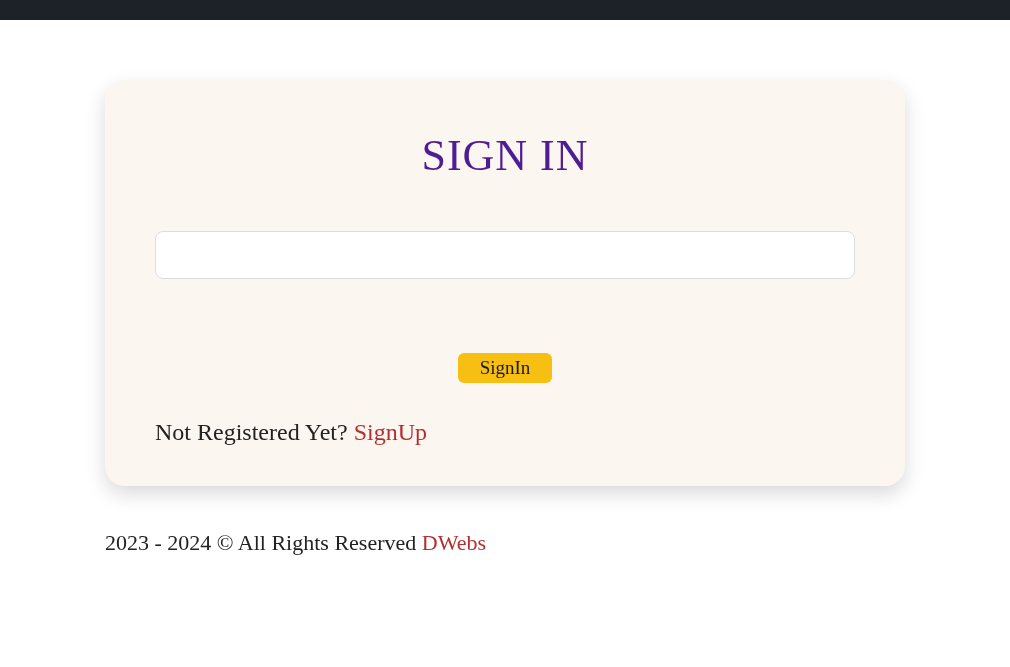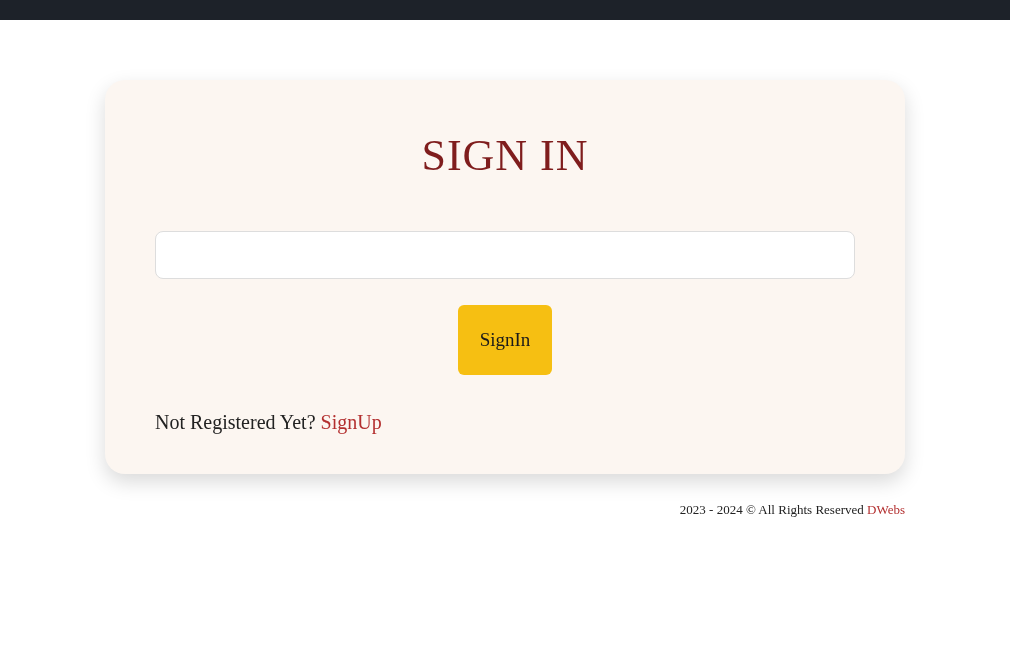--- a/index.html
+++ b/index.html
@@ -25,21 +25,21 @@
     .card {
       background: #fcf6f1;
       border-radius: 20px;
       box-shadow: 0 8px 20px rgba(0,0,0,0.15);
       padding: 50px 50px 40px;
     }
     .card-title {
       text-align: center;
       font-size: 44px;
       font-weight: 400;
-      color: #7f1d1d;
+      color: #4c1d95;
       font-family: Georgia, serif;
       letter-spacing: 1px;
       margin-bottom: 50px;
     }
     .form-group {
       margin-bottom: 26px;
     }
     .form-label {
       display: block;
       font-family: -apple-system, BlinkMacSystemFont, 'Segoe UI', Arial, sans-serif;
@@ -64,42 +64,43 @@
     }
     .btn-row {
       text-align: center;
       margin-top: 22px;
       margin-bottom: 36px;
     }
     .btn-signin {
       background: #f6bf12;
       border: none;
       border-radius: 6px;
-      padding: 24px 22px;
+      padding: 4px 22px;
       font-family: Georgia, serif;
       font-size: 19px;
       color: #1a1a1a;
       cursor: pointer;
+      margin-top: 48px;
     }
     .signup-row {
       font-family: Georgia, serif;
-      font-size: 20px;
+      font-size: 24px;
       color: #222;
     }
     .signup-link {
       color: #b32f2f;
       text-decoration: none;
       cursor: pointer;
     }
     .footer {
-      text-align: right;
+      text-align: left;
       font-family: Georgia, serif;
-      font-size: 13px;
+      font-size: 22px;
       color: #222;
-      margin-top: 28px;
+      margin-top: 44px;
       padding-bottom: 20px;
     }
     .footer-brand {
       color: #b32f2f;
     }
   </style>
 </head>
 <body>
 
 <div class="navbar"></div>

